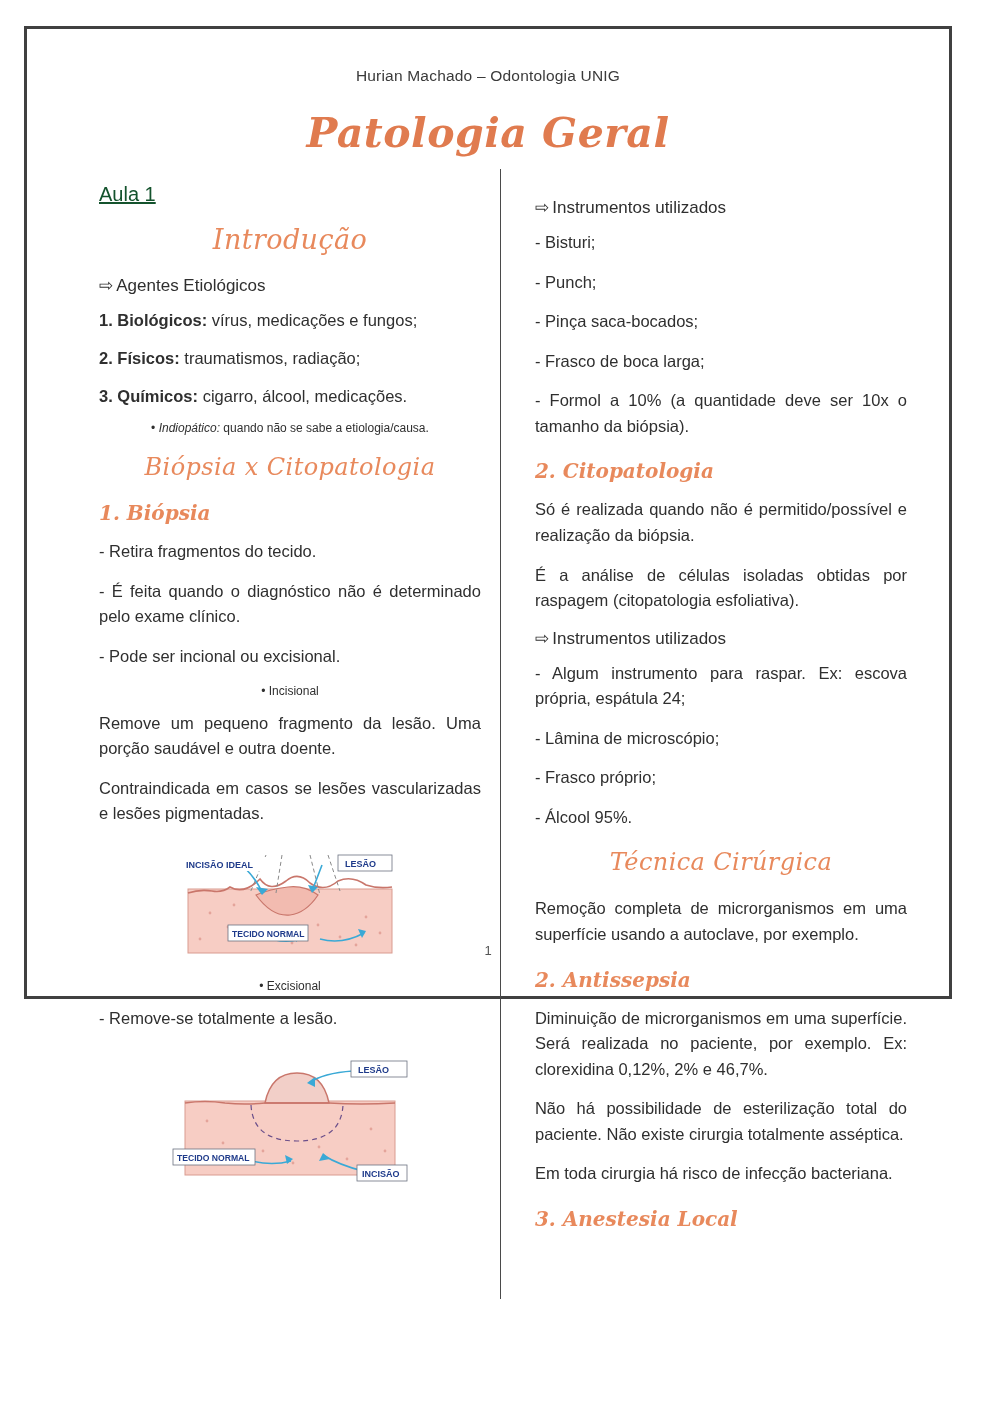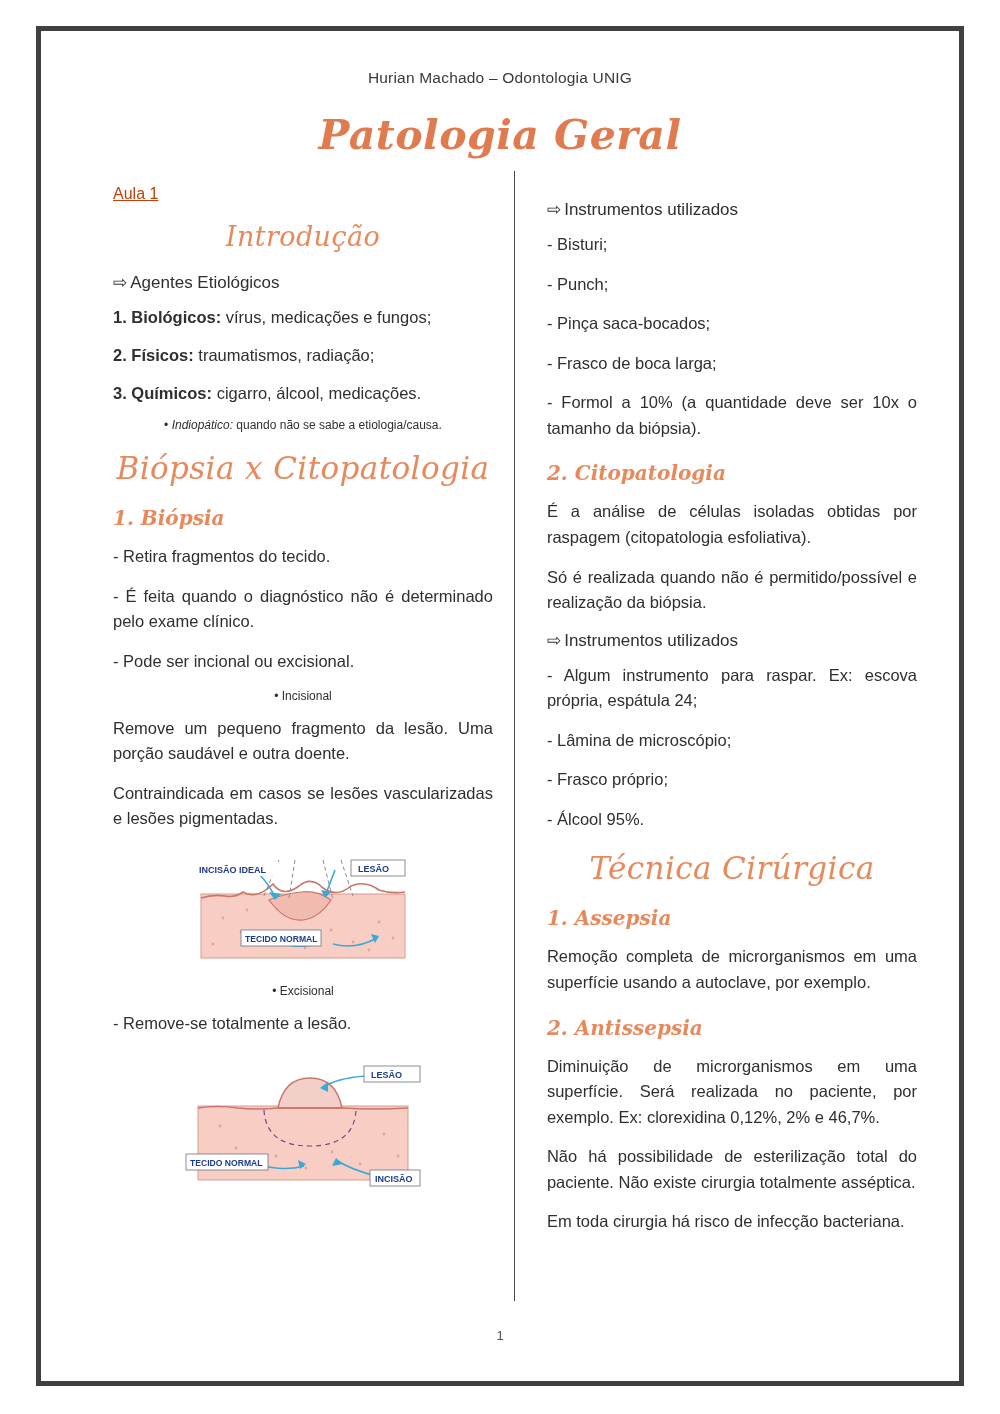--- a/index.html
+++ b/index.html
@@ -9,25 +9,25 @@
   }
   body {
     width: 1000px;
     height: 1414px;
     font-family: "Liberation Sans", sans-serif;
     color: #2b2b2b;
     position: relative;
   }
   .page {
     position: absolute;
-    left: 36px;
+    left: 24px;
     top: 26px;
     width: 928px;
-    height: 1360px;
-    border: 5px solid #404040;
+    height: 973px;
+    border: 3px solid #404040;
     box-sizing: border-box;
     background: #fff;
   }
   .inner {
     position: absolute;
     left: 18px;
     top: 16px;
     right: 18px;
     bottom: 16px;
   }
@@ -62,37 +62,37 @@
   .col-right { padding-left: 38px; padding-right: 24px; width: 437px;}
   .divider {
     position: absolute;
     left: 455px;
     top: -14px;
     width: 1px;
     height: 1130px;
     background: #4a4a4a;
   }
   .lesson {
-    font-size: 16px;
+    font-size: 20px;
     text-decoration: underline;
-    color: #c2410c;
+    color: #14532d;
     margin-bottom: 14px;
   }
   h2.section {
     text-align: center;
     font-family: "DejaVu Serif", serif;
     font-style: italic;
     font-weight: normal;
     color: #e8895c;
     font-size: 27px;
     margin: 18px 0 20px 0;
     letter-spacing: 0.4px;
   }
   h2.section.small {
-    font-size: 31px;
+    font-size: 24px;
   }
   h3.sub {
     font-family: "DejaVu Serif", serif;
     font-style: italic;
     font-weight: bold;
     color: #e8895c;
     font-size: 20px;
     margin: 20px 0 14px 0;
   }
   .arrow-head {
@@ -305,42 +305,42 @@
         </div>
 
         <p class="txt">- Bisturi;</p>
         <p class="txt">- Punch;</p>
         <p class="txt">- Pinça saca-bocados;</p>
         <p class="txt">- Frasco de boca larga;</p>
         <p class="txt">- Formol a 10% (a quantidade deve ser 10x o tamanho da biópsia).</p>
 
         <h3 class="sub">2. Citopatologia</h3>
 
+        <p class="txt">Só é realizada quando não é permitido/possível e realização da biópsia.</p>
         <p class="txt">É a análise de células isoladas obtidas por raspagem (citopatologia esfoliativa).</p>
-        <p class="txt">Só é realizada quando não é permitido/possível e realização da biópsia.</p>
 
         <div class="arrow-head">
           <span class="glyph">⇨</span>
           <span>Instrumentos utilizados</span>
         </div>
 
         <p class="txt">- Algum instrumento para raspar. Ex: escova própria, espátula 24;</p>
         <p class="txt">- Lâmina de microscópio;</p>
         <p class="txt">- Frasco próprio;</p>
         <p class="txt">- Álcool 95%.</p>
 
         <h2 class="section small">Técnica Cirúrgica</h2>
 
-        <h3 class="sub">1. Assepsia</h3>
         <p class="txt">Remoção completa de microrganismos em uma superfície usando a autoclave, por exemplo.</p>
 
         <h3 class="sub">2. Antissepsia</h3>
         <p class="txt">Diminuição de microrganismos em uma superfície. Será realizada no paciente, por exemplo. Ex: clorexidina 0,12%, 2% e 46,7%.</p>
         <p class="txt">Não há possibilidade de esterilização total do paciente. Não existe cirurgia totalmente asséptica.</p>
         <p class="txt">Em toda cirurgia há risco de infecção bacteriana.</p>
 
+        <h3 class="sub">3. Anestesia Local</h3>
 
       </div>
     </div>
 
     <div class="page-num">1</div>
   </div>
 </div>
 
 </body></html>

